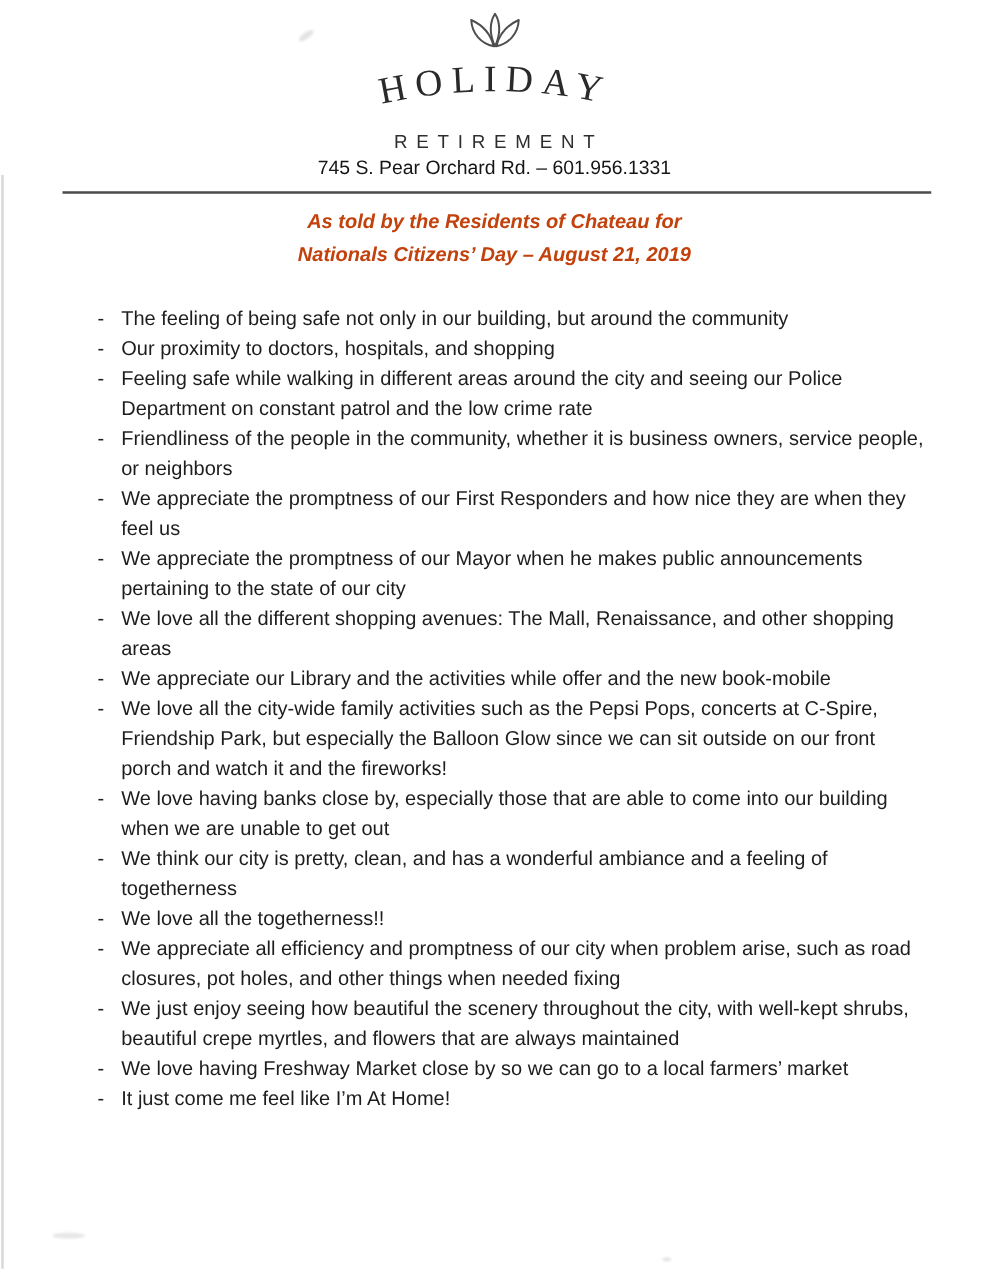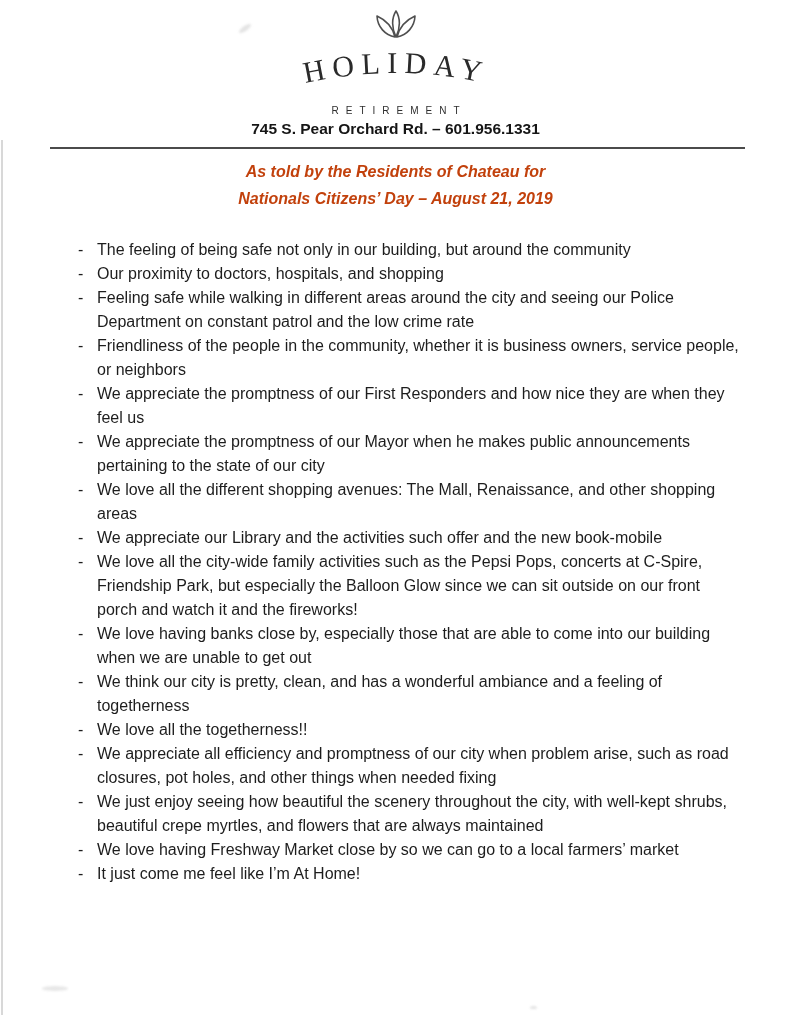--- a/index.html
+++ b/index.html
@@ -18,37 +18,37 @@
   .letterhead { text-align: center; padding-top: 8px; }
   .lotus { display: block; margin: 0 auto; }
   .brand-arc { display: block; margin: -4px auto 0 auto; }
   .brand-arc text {
     font-family: "Liberation Serif", serif;
     font-size: 30px;
     letter-spacing: 7px;
     fill: #2a2a2a;
   }
   .brand-sub {
-    font-size: 10px;
+    font-size: 15px;
     letter-spacing: 7px;
     padding-left: 7px; 
     color: #2e2e2e;
     margin-top: 1px;
     font-weight: 500;
   }
   .facility {
     margin-top: 13px;
     font-size: 15.5px;
     font-weight: bold;
     color: #151515;
   }
   .address {
     margin-top: 4px;
     font-size: 15.5px;
-    font-weight: bold;
+    font-weight: normal;
     color: #151515;
   }
   .rule {
     border: none;
     border-top: 2px solid #4b4b4b;
     margin: 9px 46px 0 50px;
   }
 
   
   .doc-title {
@@ -161,21 +161,21 @@
         <li>
         <span class="dash">-</span>
         <span class="item-text">We appreciate the promptness of our Mayor when he makes public announcements pertaining to the state of our city</span>
       </li>
         <li>
         <span class="dash">-</span>
         <span class="item-text">We love all the different shopping avenues: The Mall, Renaissance, and other shopping areas</span>
       </li>
         <li>
         <span class="dash">-</span>
-        <span class="item-text">We appreciate our Library and the activities such offer and the new book-mobile</span>
+        <span class="item-text">We appreciate our Library and the activities while offer and the new book-mobile</span>
       </li>
         <li>
         <span class="dash">-</span>
         <span class="item-text">We love all the city-wide family activities such as the Pepsi Pops, concerts at C-Spire, Friendship Park, but especially the Balloon Glow since we can sit outside on our front porch and watch it and the fireworks!</span>
       </li>
         <li>
         <span class="dash">-</span>
         <span class="item-text">We love having banks close by, especially those that are able to come into our building when we are unable to get out</span>
       </li>
         <li>

